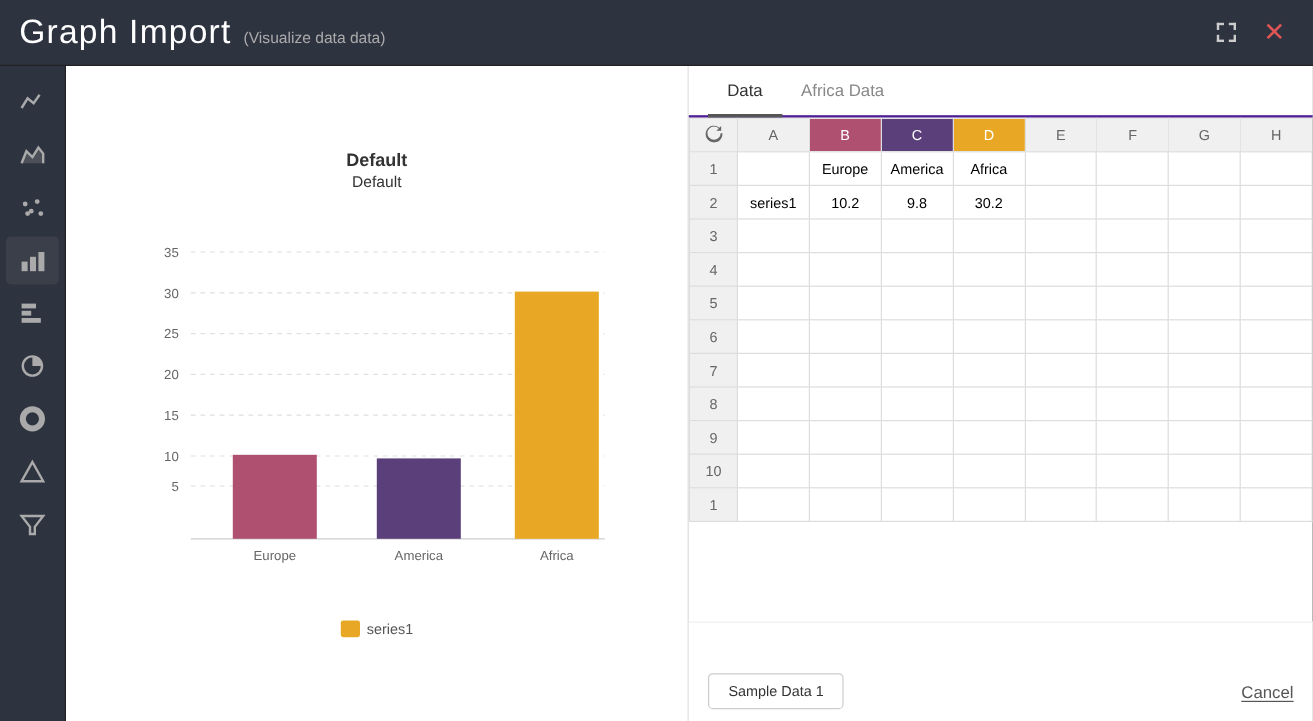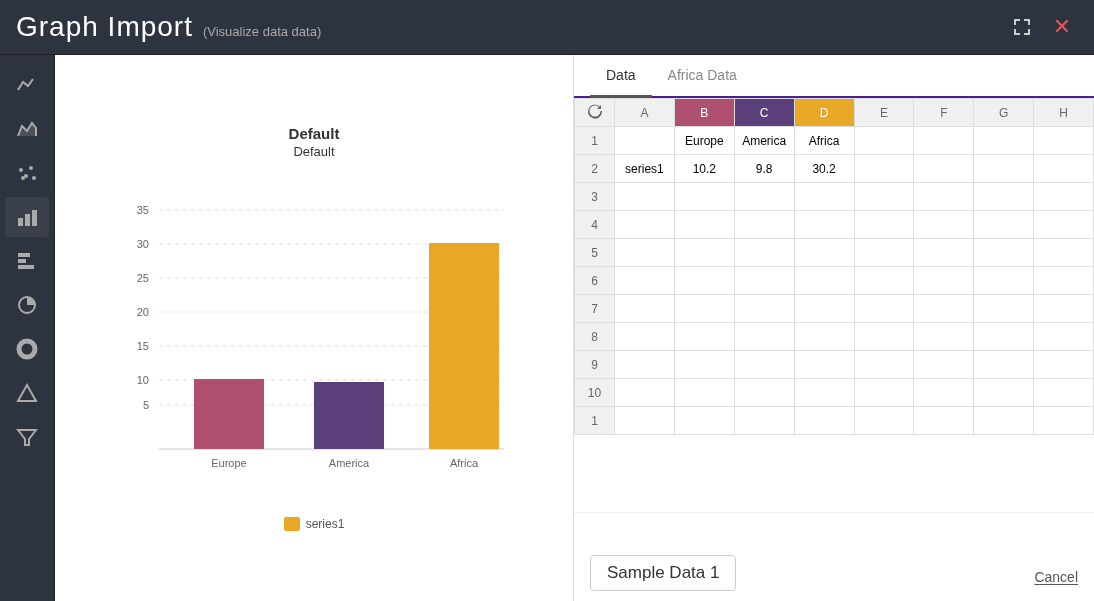--- a/index.html
+++ b/index.html
@@ -212,21 +212,21 @@
     
     .bottom-bar {
       padding: 10px 16px;
       display: flex;
       gap: 10px;
       border-top: 1px solid #eee;
       background: #fff;
     }
     .sample-btn {
       padding: 7px 16px;
-      font-size: 17px;
+      font-size: 12px;
       border: 1px solid #ccc;
       background: #fff;
       border-radius: 4px;
       cursor: pointer;
       color: #333;
       margin-top: 32px;
     }
 
     
     .footer-actions {

